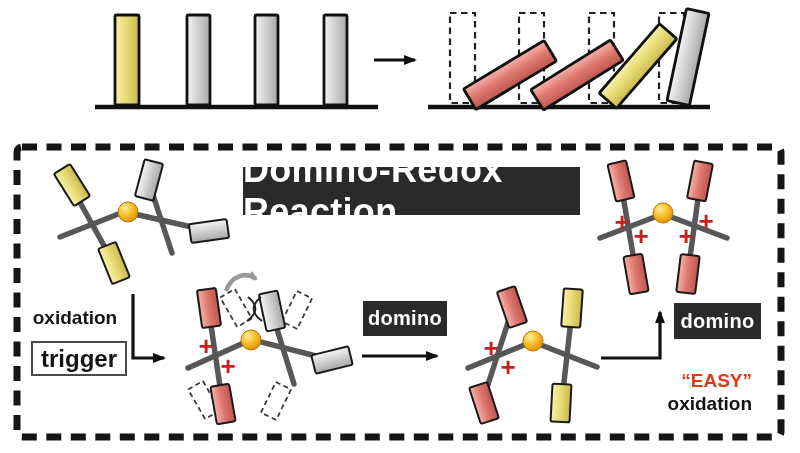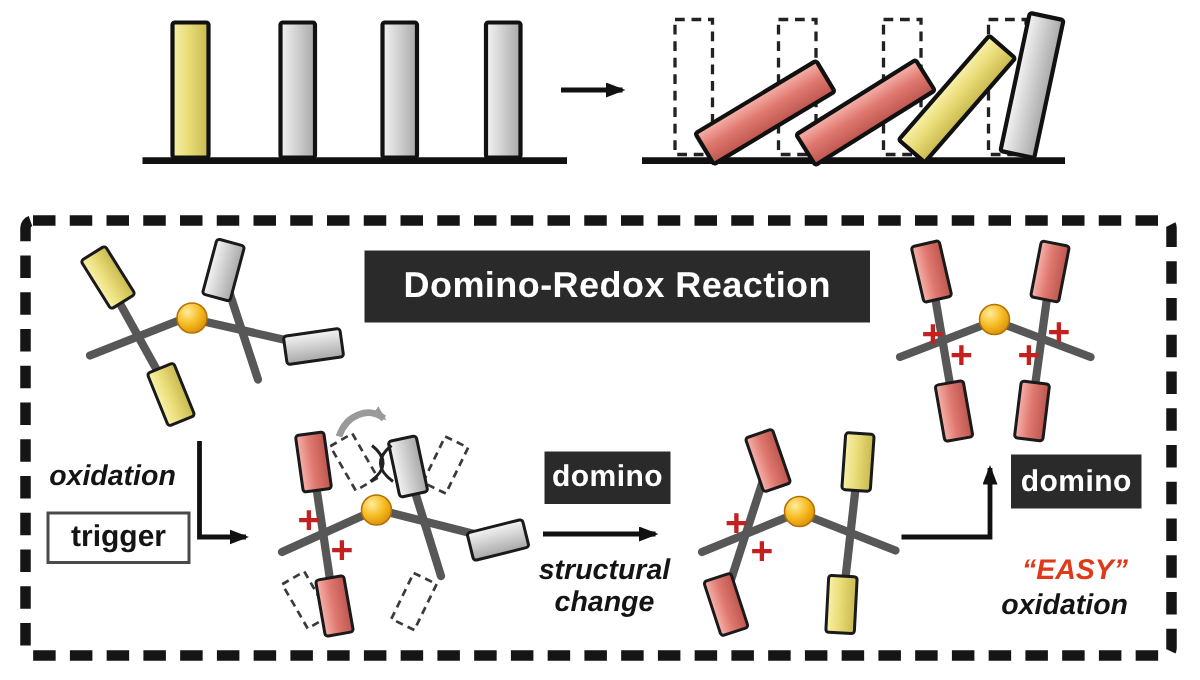--- a/index.html
+++ b/index.html
@@ -1,32 +1,32 @@
 <!DOCTYPE html>
 <html style="--label-bg: #2a2a2a; --easy-text: #e0391a; --tile-yellow: #e7da72; --tile-gray: #c9c9c9; --tile-red: #e0756c; --metal-gold: #f2b01e;"><head>
 <meta charset="utf-8">
 <style>
   html,body{margin:0;padding:0;background:#fff;}
   .stage{position:relative;width:800px;height:453px;background:#ffffff;overflow:hidden;
          font-family:"Liberation Sans", sans-serif;}
   .stage svg{position:absolute;left:0;top:0;}
   .banner{position:absolute;background:var(--label-bg,#2a2a2a);color:#fff;display:flex;
           align-items:center;justify-content:center;font-weight:800;letter-spacing:.3px;}
-  #title-banner{left:243px;top:167px;width:337px;height:48px;font-size:24px;}
+  #title-banner{left:243px;top:167px;width:337px;height:48px;font-size:36px;}
   #domino-box-1{left:363px;top:301px;width:84px;height:35px;font-size:20px;}
   #domino-box-2{left:674px;top:303px;width:87px;height:36px;font-size:20px;}
-  .caption{position:absolute;font-style:italic;font-weight:700;font-size:19px;color:#141414;
+  .caption{position:absolute;font-weight:700;font-size:19px;color:#141414;
            text-align:center;line-height:21px;}
   #oxidation-caption{left:22px;top:307px;width:106px;}
   #structural-caption{left:348px;top:370px;width:110px;}
   #easy-caption{left:612px;top:369px;width:140px;text-align:right;line-height:23px;}
   #easy-caption .easy-word{color:var(--easy-text,#e0391a);}
   #trigger-box{position:absolute;left:31px;top:341px;width:92px;height:31px;border:2.5px solid #4a4a4a;
                background:#fff;display:flex;align-items:center;justify-content:center;
-               font-weight:700;font-size:20px;color:#141414;}
+               font-weight:700;font-size:24px;color:#141414;}
   .plus{font:700 26px "Liberation Sans", sans-serif;fill:#c32020;}
 </style>
 </head>
 <body>
 
 <div class="stage">
 
 <svg width="800" height="453" viewBox="0 0 800 453">
   <defs>
     <linearGradient id="gY" x1="0" y1="0" x2="1" y2="0">
@@ -231,24 +231,20 @@
 </svg>
 
 <div class="banner" id="title-banner">
   <span>Domino-Redox Reaction</span>
 </div>
 
 <div class="caption" id="oxidation-caption">oxidation</div>
 <div id="trigger-box">trigger</div>
 
 <div class="banner" id="domino-box-1">domino</div>
-<div class="caption" id="structural-caption">
-  <div>structural</div>
-  <div>change</div>
-</div>
 
 <div class="banner" id="domino-box-2">domino</div>
 <div class="caption" id="easy-caption">
   <div class="easy-word">“EASY”</div>
   <div>oxidation</div>
 </div>
 
 </div>
 
 </body></html>

